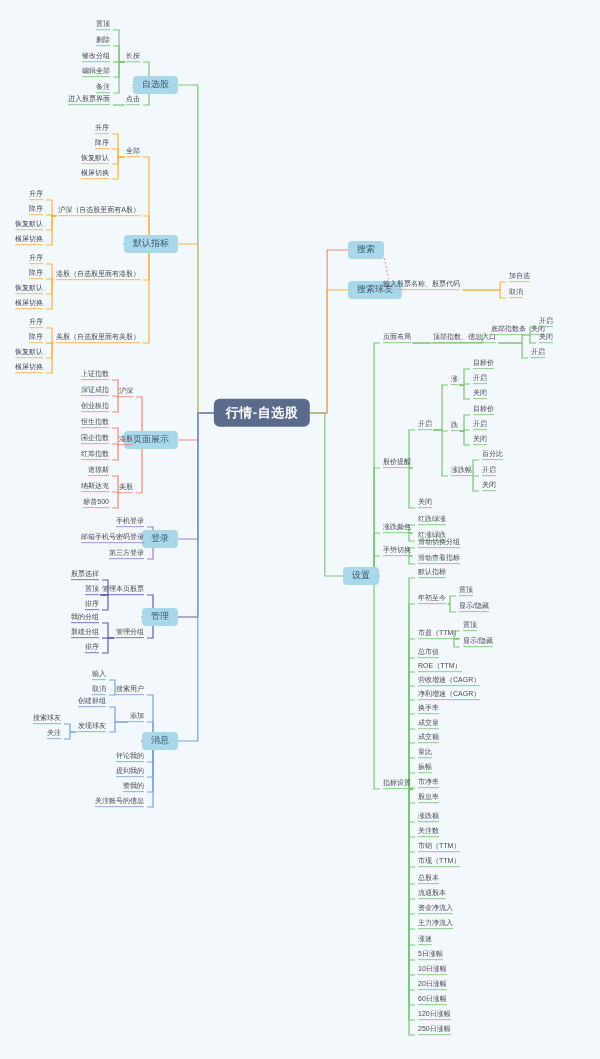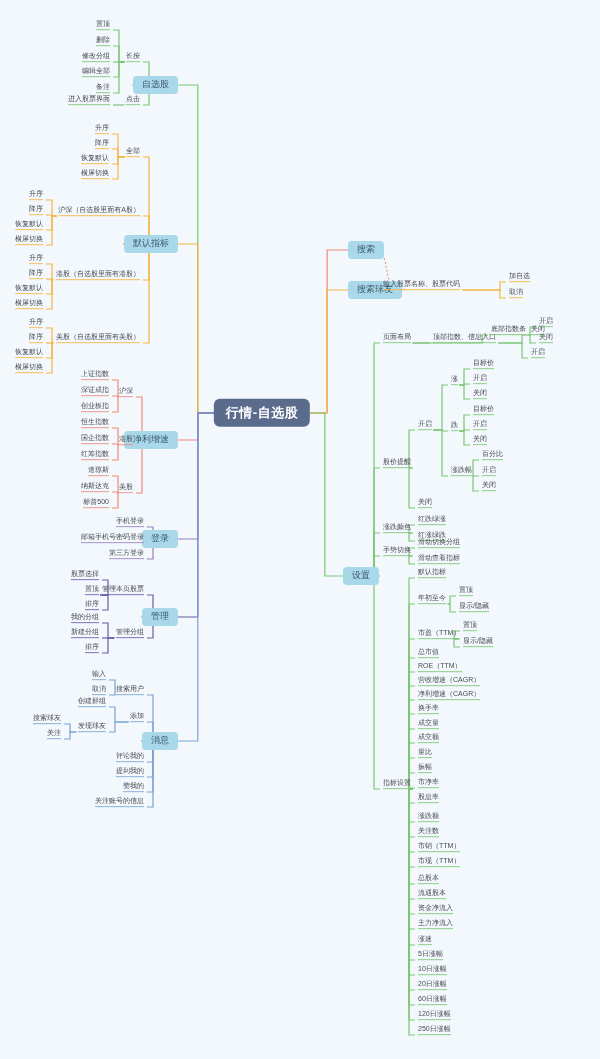--- a/index.html
+++ b/index.html
@@ -214,21 +214,21 @@
       <div class="node leaf l" style="left: 141px; top: 275px;">港股（自选股里面有港股）<div style="height: 1px; background: rgb(245, 179, 66); margin-top: 1px; opacity: 0.85;"></div></div>
       <div class="node leaf l" style="left: 44px; top: 259px;">升序<div style="height: 1px; background: rgb(245, 179, 66); margin-top: 1px; opacity: 0.85;"></div></div>
       <div class="node leaf l" style="left: 44px; top: 274px;">降序<div style="height: 1px; background: rgb(245, 179, 66); margin-top: 1px; opacity: 0.85;"></div></div>
       <div class="node leaf l" style="left: 44px; top: 289px;">恢复默认<div style="height: 1px; background: rgb(245, 179, 66); margin-top: 1px; opacity: 0.85;"></div></div>
       <div class="node leaf l" style="left: 44px; top: 304px;">横屏切换<div style="height: 1px; background: rgb(245, 179, 66); margin-top: 1px; opacity: 0.85;"></div></div>
       <div class="node leaf l" style="left: 141px; top: 338px;">美股（自选股里面有美股）<div style="height: 1px; background: rgb(245, 179, 66); margin-top: 1px; opacity: 0.85;"></div></div>
       <div class="node leaf l" style="left: 44px; top: 323px;">升序<div style="height: 1px; background: rgb(245, 179, 66); margin-top: 1px; opacity: 0.85;"></div></div>
       <div class="node leaf l" style="left: 44px; top: 338px;">降序<div style="height: 1px; background: rgb(245, 179, 66); margin-top: 1px; opacity: 0.85;"></div></div>
       <div class="node leaf l" style="left: 44px; top: 353px;">恢复默认<div style="height: 1px; background: rgb(245, 179, 66); margin-top: 1px; opacity: 0.85;"></div></div>
       <div class="node leaf l" style="left: 44px; top: 368px;">横屏切换<div style="height: 1px; background: rgb(245, 179, 66); margin-top: 1px; opacity: 0.85;"></div></div>
-      <div class="node branch l" style="left: 178px; top: 440px;">净利增速</div>
+      <div class="node branch l" style="left: 178px; top: 440px;">页面展示</div>
       <div class="node leaf l" style="left: 134px; top: 392px;">沪深<div style="height: 1px; background: rgb(240, 138, 122); margin-top: 1px; opacity: 0.85;"></div></div>
       <div class="node leaf l" style="left: 110px; top: 375px;">上证指数<div style="height: 1px; background: rgb(240, 138, 122); margin-top: 1px; opacity: 0.85;"></div></div>
       <div class="node leaf l" style="left: 110px; top: 391px;">深证成指<div style="height: 1px; background: rgb(240, 138, 122); margin-top: 1px; opacity: 0.85;"></div></div>
       <div class="node leaf l" style="left: 110px; top: 407px;">创业板指<div style="height: 1px; background: rgb(240, 138, 122); margin-top: 1px; opacity: 0.85;"></div></div>
       <div class="node leaf l" style="left: 134px; top: 440px;">港股<div style="height: 1px; background: rgb(240, 138, 122); margin-top: 1px; opacity: 0.85;"></div></div>
       <div class="node leaf l" style="left: 110px; top: 423px;">恒生指数<div style="height: 1px; background: rgb(240, 138, 122); margin-top: 1px; opacity: 0.85;"></div></div>
       <div class="node leaf l" style="left: 110px; top: 439px;">国企指数<div style="height: 1px; background: rgb(240, 138, 122); margin-top: 1px; opacity: 0.85;"></div></div>
       <div class="node leaf l" style="left: 110px; top: 455px;">红筹指数<div style="height: 1px; background: rgb(240, 138, 122); margin-top: 1px; opacity: 0.85;"></div></div>
       <div class="node leaf l" style="left: 134px; top: 488px;">美股<div style="height: 1px; background: rgb(240, 138, 122); margin-top: 1px; opacity: 0.85;"></div></div>
       <div class="node leaf l" style="left: 110px; top: 471px;">道琼斯<div style="height: 1px; background: rgb(240, 138, 122); margin-top: 1px; opacity: 0.85;"></div></div>

